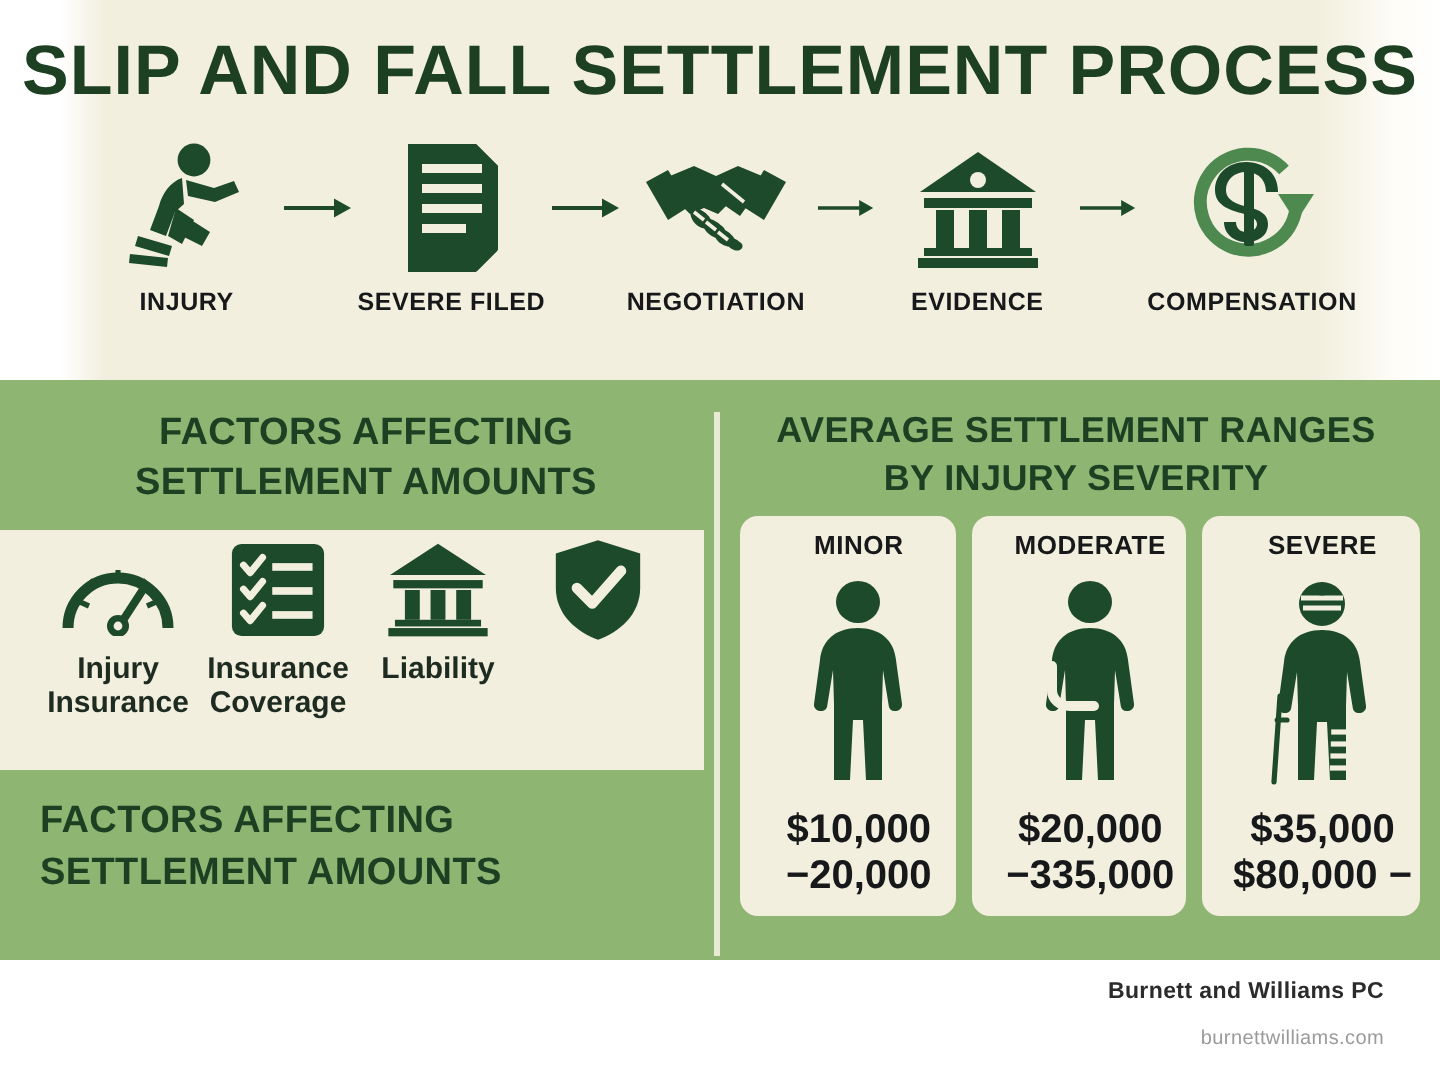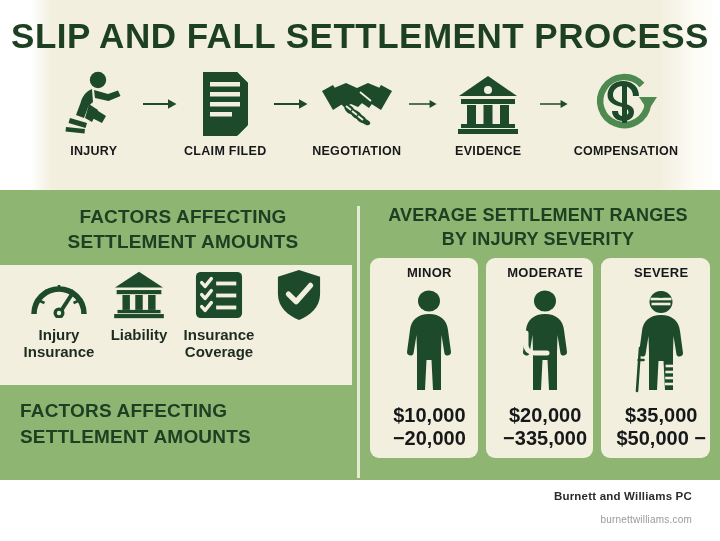--- a/index.html
+++ b/index.html
@@ -264,21 +264,21 @@
             <path d="M49 54 L49 65 L38 65 Z" fill="#f2efdf"></path>
             <path d="M38.5 54.5 L48.5 54.5 L38.5 64.5 Z" fill="#1d4a2b"></path>
             <g fill="#f2efdf">
               <rect x="11" y="11" width="30" height="4.5"></rect>
               <rect x="11" y="21" width="30" height="4.5"></rect>
               <rect x="11" y="31" width="30" height="4.5"></rect>
               <rect x="11" y="41" width="22" height="4.5"></rect>
             </g>
           </svg>
         </div>
-        <div class="step-label">CLAIM FILED</div>
+        <div class="step-label">SEVERE FILED</div>
       </div>
 
       <div class="arrow">
         <svg width="34" height="16" viewBox="0 0 34 16">
           <path d="M0 7 H25 V3.2 L33.5 8 L25 12.8 V9 H0 Z" fill="#1d4a2b"></path>
         </svg>
       </div>
 
       <div class="step">
         <div class="step-icon">
@@ -390,61 +390,61 @@
           </svg>
         </div>
         <div class="factor-label">
           <div>Injury</div>
           <div>Insurance</div>
         </div>
       </div>
 
       <div class="factor">
         <div class="factor-icon">
+          <svg width="48" height="48" viewBox="0 0 50 50">
+            <rect x="1" y="1" width="48" height="48" rx="5" fill="#1d4a2b"></rect>
+            <g stroke="#f2efdf" stroke-width="3.6" fill="none" stroke-linecap="round" stroke-linejoin="round">
+              <path d="M7 12 L10.5 16 L17 8"></path>
+              <path d="M7 24.5 L10.5 28.5 L17 20.5"></path>
+              <path d="M7 37 L10.5 41 L17 33"></path>
+            </g>
+            <g fill="#f2efdf">
+              <rect x="22" y="11" width="21" height="4"></rect>
+              <rect x="22" y="23.5" width="21" height="4"></rect>
+              <rect x="22" y="36" width="21" height="4"></rect>
+            </g>
+          </svg>
+        </div>
+        <div class="factor-label">
+          <div>Insurance</div>
+          <div>Coverage</div>
+        </div>
+      </div>
+
+      <div class="factor">
+        <div class="factor-icon">
           <svg width="52" height="48" viewBox="0 0 62 58">
             <g fill="#1d4a2b">
               <path d="M31 1 L60 20 H2 Z"></path>
               <rect x="4" y="23" width="54" height="5"></rect>
               <rect x="11" y="29" width="9" height="18"></rect>
               <rect x="26.5" y="29" width="9" height="18"></rect>
               <rect x="42" y="29" width="9" height="18"></rect>
               <rect x="5" y="47" width="52" height="4"></rect>
               <rect x="1" y="52" width="60" height="5"></rect>
             </g>
           </svg>
         </div>
         <div class="factor-label">
           <div>Liability</div>
         </div>
       </div>
 
       <div class="factor">
         <div class="factor-icon">
-          <svg width="48" height="48" viewBox="0 0 50 50">
-            <rect x="1" y="1" width="48" height="48" rx="5" fill="#1d4a2b"></rect>
-            <g stroke="#f2efdf" stroke-width="3.6" fill="none" stroke-linecap="round" stroke-linejoin="round">
-              <path d="M7 12 L10.5 16 L17 8"></path>
-              <path d="M7 24.5 L10.5 28.5 L17 20.5"></path>
-              <path d="M7 37 L10.5 41 L17 33"></path>
-            </g>
-            <g fill="#f2efdf">
-              <rect x="22" y="11" width="21" height="4"></rect>
-              <rect x="22" y="23.5" width="21" height="4"></rect>
-              <rect x="22" y="36" width="21" height="4"></rect>
-            </g>
-          </svg>
-        </div>
-        <div class="factor-label">
-          <div>Insurance</div>
-          <div>Coverage</div>
-        </div>
-      </div>
-
-      <div class="factor">
-        <div class="factor-icon">
           <svg width="46" height="52" viewBox="0 0 48 54">
             <path d="M24 1 L46 8 V26 C46 40 35 49 24 53 C13 49 2 40 2 26 V8 Z" fill="#1d4a2b"></path>
             <path d="M13 26 L21 34 L36 17" stroke="#f2efdf" stroke-width="5.5" fill="none" stroke-linecap="round" stroke-linejoin="round"></path>
           </svg>
         </div>
         <div class="factor-label">
           <div></div>
         </div>
       </div>
 
@@ -520,21 +520,21 @@
             <g stroke="#f2efdf" stroke-width="2.6" fill="none">
               <path d="M39.6 76 L47.6 76"></path>
               <path d="M39.4 82 L47.4 82"></path>
               <path d="M39.2 88 L47.2 88"></path>
               <path d="M39 94 L47 94"></path>
             </g>
           </svg>
         </div>
         <div class="card-amount">
           <div>$35,000</div>
-          <div>$50,000 −</div>
+          <div>$80,000 −</div>
         </div>
       </div>
 
     </div>
   </div>
 
   <div class="footer">
     <div class="footer-inner">
       <div class="firm-name">Burnett and Williams PC</div>
       <div class="firm-site">burnettwilliams.com</div>

